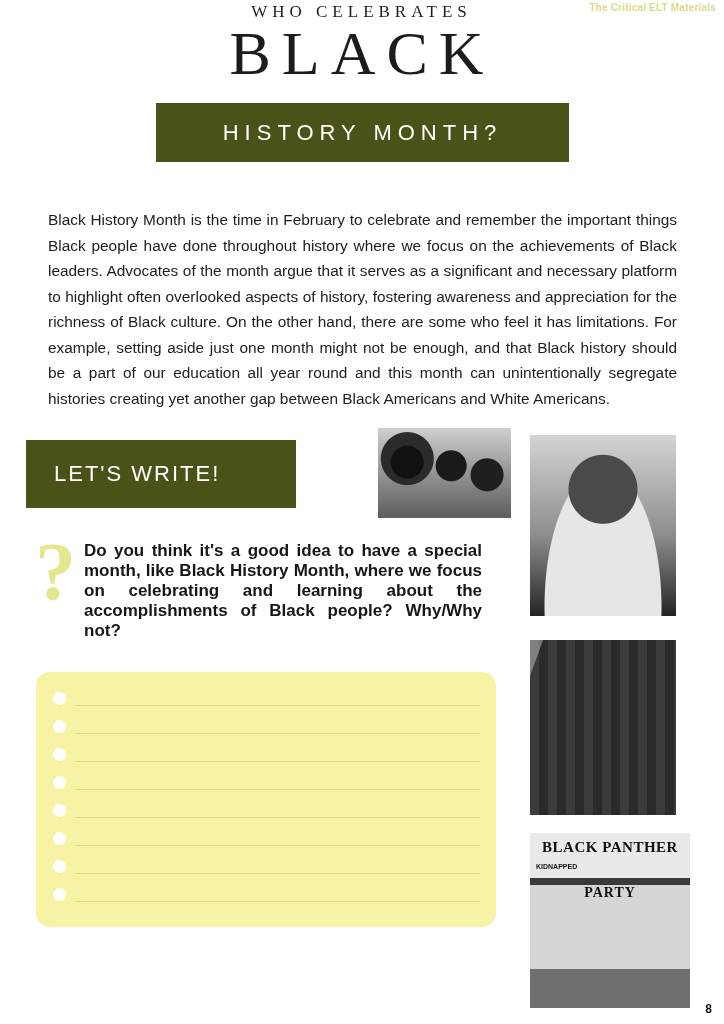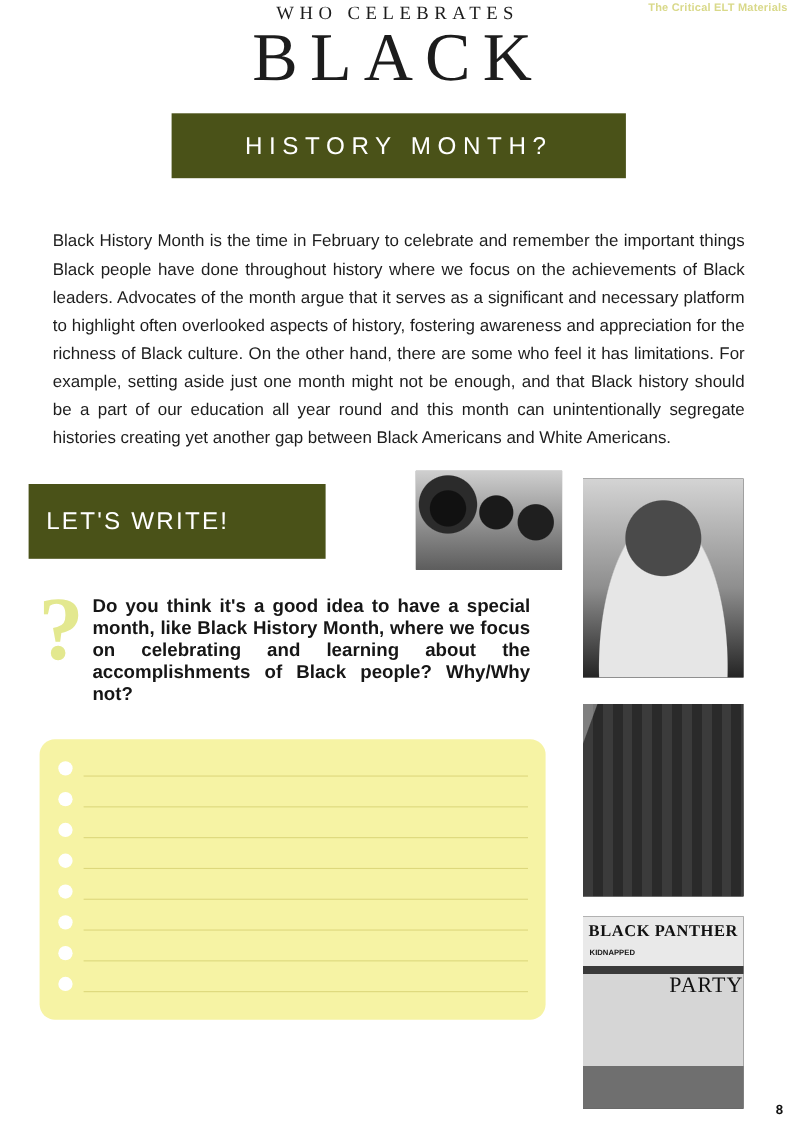--- a/index.html
+++ b/index.html
@@ -73,21 +73,21 @@
   }
 
   
   .lets-write {
     position: absolute;
     top: 440px; left: 26px;
     width: 270px; height: 68px;
     background: #4a5218;
     display: flex;
     align-items: center;
-    padding-left: 16px;
+    padding-left: 28px;
   }
   .lets-write span {
     color: #ffffff;
     font-size: 22px;
     letter-spacing: 2px;
   }
 
   
   .qmark {
     position: absolute;
@@ -143,21 +143,21 @@
 
   
   .photo {
     position: absolute;
     background: #3a3a3a;
     overflow: hidden;
   }
   #photo-crowd { top: 428px; left: 378px; width: 133px; height: 90px; }
   #photo-portrait { top: 435px; left: 530px; width: 146px; height: 181px; }
   #photo-march { top: 640px; left: 530px; width: 146px; height: 175px; }
-  #photo-poster { top: 833px; left: 530px; width: 146px; height: 175px; }
+  #photo-poster { top: 833px; left: 530px; width: 160px; height: 175px; }
 
   
   .ph-bg-a { position:absolute; inset:0;
     background:
       radial-gradient(circle at 22% 38%, #111 16px, transparent 17px),
       radial-gradient(circle at 22% 34%, #2b2b2b 26px, transparent 27px),
       radial-gradient(circle at 55% 42%, #1a1a1a 15px, transparent 16px),
       radial-gradient(circle at 82% 52%, #1f1f1f 16px, transparent 17px),
       linear-gradient(180deg,#cfcfcf 0%, #9a9a9a 45%, #5d5d5d 100%);
   }
@@ -178,23 +178,23 @@
       linear-gradient(180deg,#e9e9e9 0 26%, #3a3a3a 26% 30%, #d6d6d6 30% 78%, #6f6f6f 78% 100%);
   }
   .poster-title {
     position: absolute; top: 6px; left: 0; right: 0;
     text-align: center; color: #111; font-weight: bold;
     font-family: "Liberation Serif", serif;
     font-size: 15px; letter-spacing: 0.5px;
   }
   .poster-sub {
     position: absolute; top: 52px; left: 0; right: 0;
-    text-align: right; color: #111; font-weight: normal;
-    font-family: "Liberation Serif", serif;
-    font-size: 20px; letter-spacing: 1px;
+    text-align: center; color: #111; font-weight: bold;
+    font-family: "Liberation Serif", serif;
+    font-size: 14px; letter-spacing: 1px;
   }
   .poster-small {
     position: absolute; top: 30px; left: 6px;
     color: #151515; font-size: 7px; font-weight: bold;
     font-family: "Liberation Sans", sans-serif;
   }
 
   
   .page-number {
     position: absolute;

